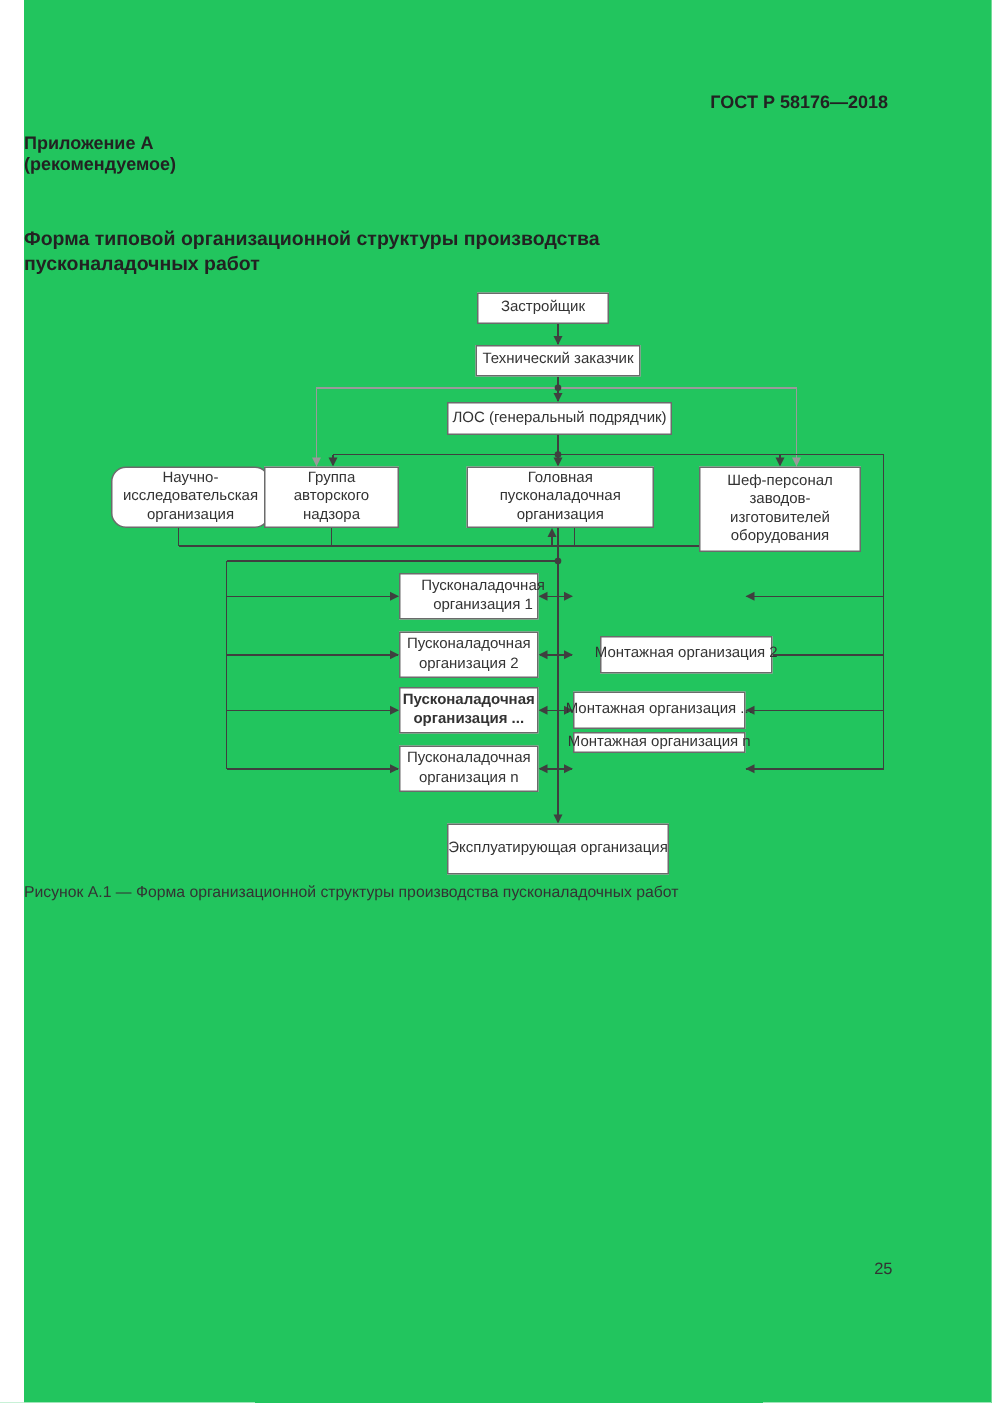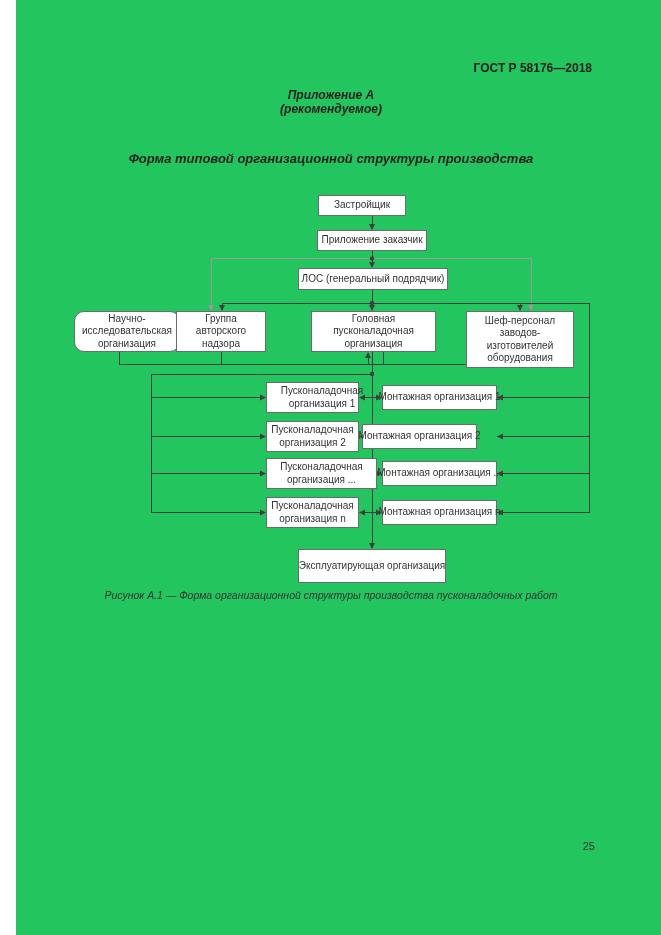--- a/index.html
+++ b/index.html
@@ -3,21 +3,21 @@
 <meta charset="utf-8">
 <style>
   html,body{margin:0;padding:0;background:#fff;}
   .page{
     position:relative;width:661px;height:935px;background:#22c55e;
     font-family:"Liberation Sans", sans-serif;color:#333;overflow:hidden;margin-left:16px;
   }
   .hdr{
     position:absolute;top:61px;right:85px;font-size:12px;font-weight:bold;color:#222;
   }
-  .centerband{position:absolute;left:0;width:630px;text-align:center;font-style:italic;}
+  .centerband{position:absolute;left:0;width:630px;text-align:left;}
   .annex{top:88px;font-size:12px;font-weight:bold;line-height:14px;color:#222;}
   .doctitle{top:150px;font-size:13px;font-weight:bold;line-height:17px;color:#222;}
   .caption{top:589px;font-size:10.5px;color:#333;}
   .pagenum{position:absolute;top:840px;right:82px;font-size:11px;color:#333;}
   .node{
     position:absolute;box-sizing:border-box;border:1px solid #6b6b6b;background:#fff;
     display:flex;align-items:center;justify-content:center;text-align:center;
     font-size:10px;line-height:12.5px;color:#333;padding:1px 2px;
   }
   .nowrap{white-space:nowrap;}
@@ -35,20 +35,21 @@
 
   <div class="hdr">ГОСТ Р 58176—2018</div>
 
   <div class="centerband annex">
     <div>Приложение А</div>
     <div>(рекомендуемое)</div>
   </div>
 
   <div class="centerband doctitle">
     <div>Форма типовой организационной структуры производства</div>
+    <div>пусконаладочных работ</div>
   </div>
 
   <svg class="connectors" width="661" height="935" viewBox="0 0 661 935">
     <g shape-rendering="crispEdges">
 
       <path class="lnlight" d="M195,311 L195,258.5 L515,258.5 L515,311"></path>
 
       <path class="ln" d="
         M356,216 V229
         M356,251 V267
@@ -100,43 +101,42 @@
     </g>
     <g>
       <circle class="dot" cx="356" cy="258.5" r="2.2"></circle>
       <circle class="dot" cx="356" cy="303" r="2.2"></circle>
       <circle class="dot" cx="356" cy="374" r="2.2"></circle>
     </g>
   </svg>
 
   <div class="node nowrap" style="left:302px;top:195px;width:88px;height:21px;">Застройщик</div>
 
-  <div class="node nowrap" style="left:301px;top:230px;width:110px;height:21px;">Приложение заказчик</div>
+  <div class="node nowrap" style="left:301px;top:230px;width:110px;height:21px;">Технический заказчик</div>
 
   <div class="node nowrap" style="left:282px;top:268px;width:150px;height:22px;">ЛОС (генеральный подрядчик)</div>
 
   <div class="node" style="left:58px;top:311px;width:106px;height:41px;border-radius:10px;">Научно-исследовательская организация</div>
 
   <div class="node" style="left:160px;top:311px;width:90px;height:41px;">Группа авторского надзора</div>
 
   <div class="node" style="left:295px;top:311px;width:125px;height:41px;">Головная пусконаладочная организация</div>
 
   <div class="node" style="left:450px;top:311px;width:108px;height:57px;">Шеф-персонал заводов-изготовителей оборудования</div>
 
   <div class="node" style="left:250px;top:382px;width:93px;height:31px;padding-left:21px;">Пусконаладочная организация 1</div>
-  <div class="node nowrap" style="left:366px;top:385px;width:115px;height:25px;">Монтажная организация 1</div>
 
   <div class="node" style="left:250px;top:421px;width:93px;height:31px;">Пусконаладочная организация 2</div>
-  <div class="node nowrap" style="left:346px;top:424px;width:115px;height:25px;">Монтажная организация 2</div>
+  <div class="node nowrap" style="left:384px;top:424px;width:115px;height:25px;">Монтажная организация 2</div>
 
-  <div class="node" style="left:250px;top:458px;width:111px;height:31px;">Пусконаладочная организация ...</div>
+  <div class="node" style="left:250px;top:458px;width:93px;height:31px;font-weight:bold;">Пусконаладочная организация ...</div>
   <div class="node" style="left:250px;top:497px;width:93px;height:31px;">Пусконаладочная организация n</div>
 
   <div class="node nowrap" style="left:366px;top:461px;width:115px;height:25px;">Монтажная организация ...</div>
-  <div class="node nowrap" style="left:366px;top:500px;width:115px;height:25px;">Монтажная организация n</div>
+  <div class="node nowrap" style="left:366px;top:488px;width:115px;height:14px;">Монтажная организация n</div>
 
   <div class="node nowrap" style="left:282px;top:549px;width:148px;height:34px;">Эксплуатирующая организация</div>
 
   <div class="centerband caption">Рисунок А.1 — Форма организационной структуры производства пусконаладочных работ</div>
 
   <div class="pagenum">25</div>
 
 </div>
 
 </body></html>

